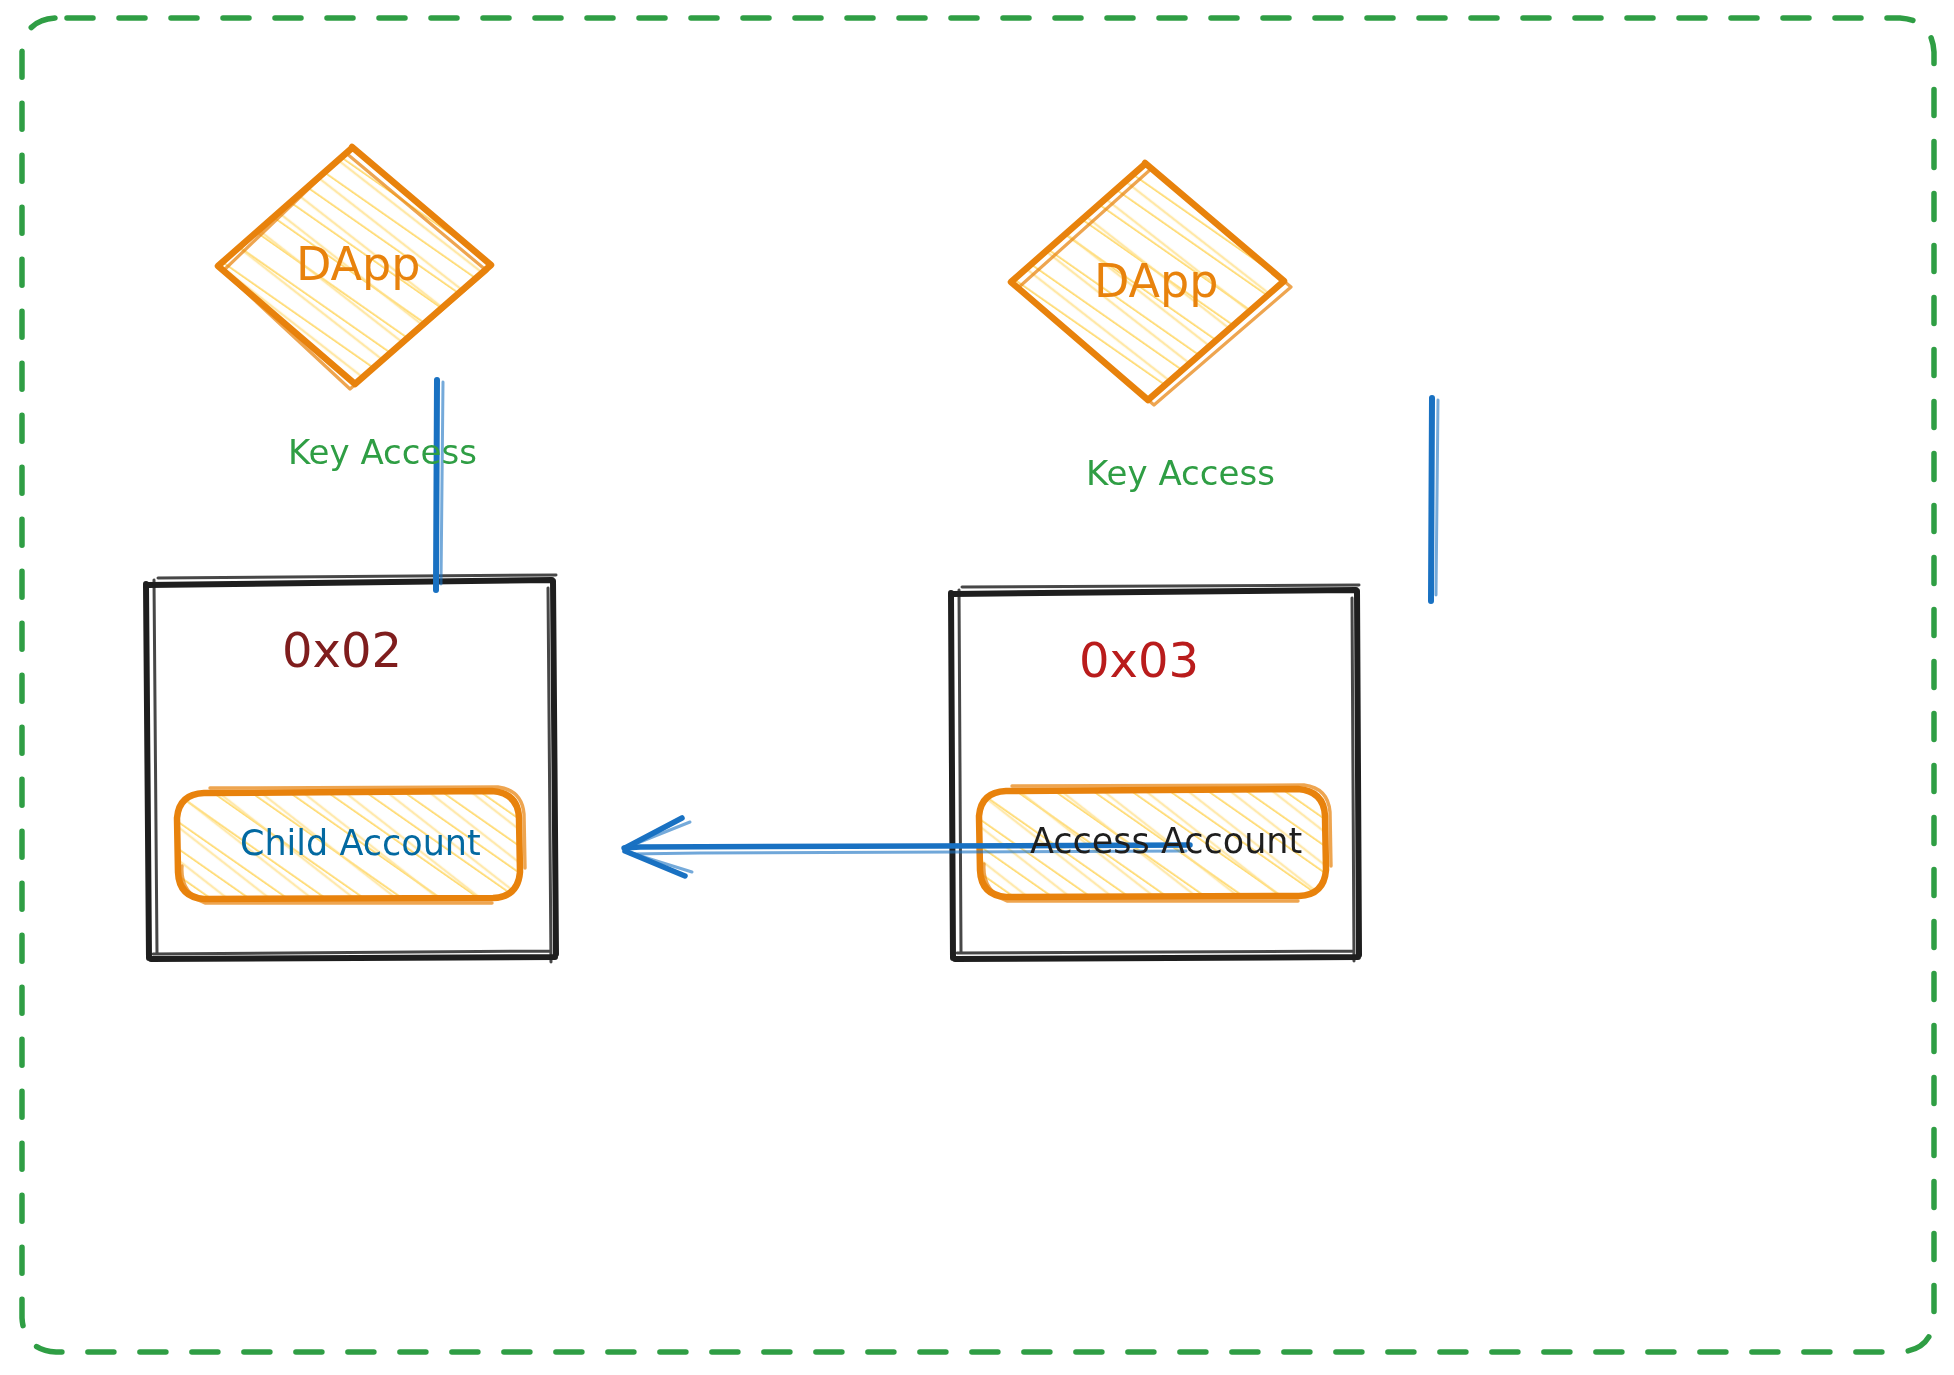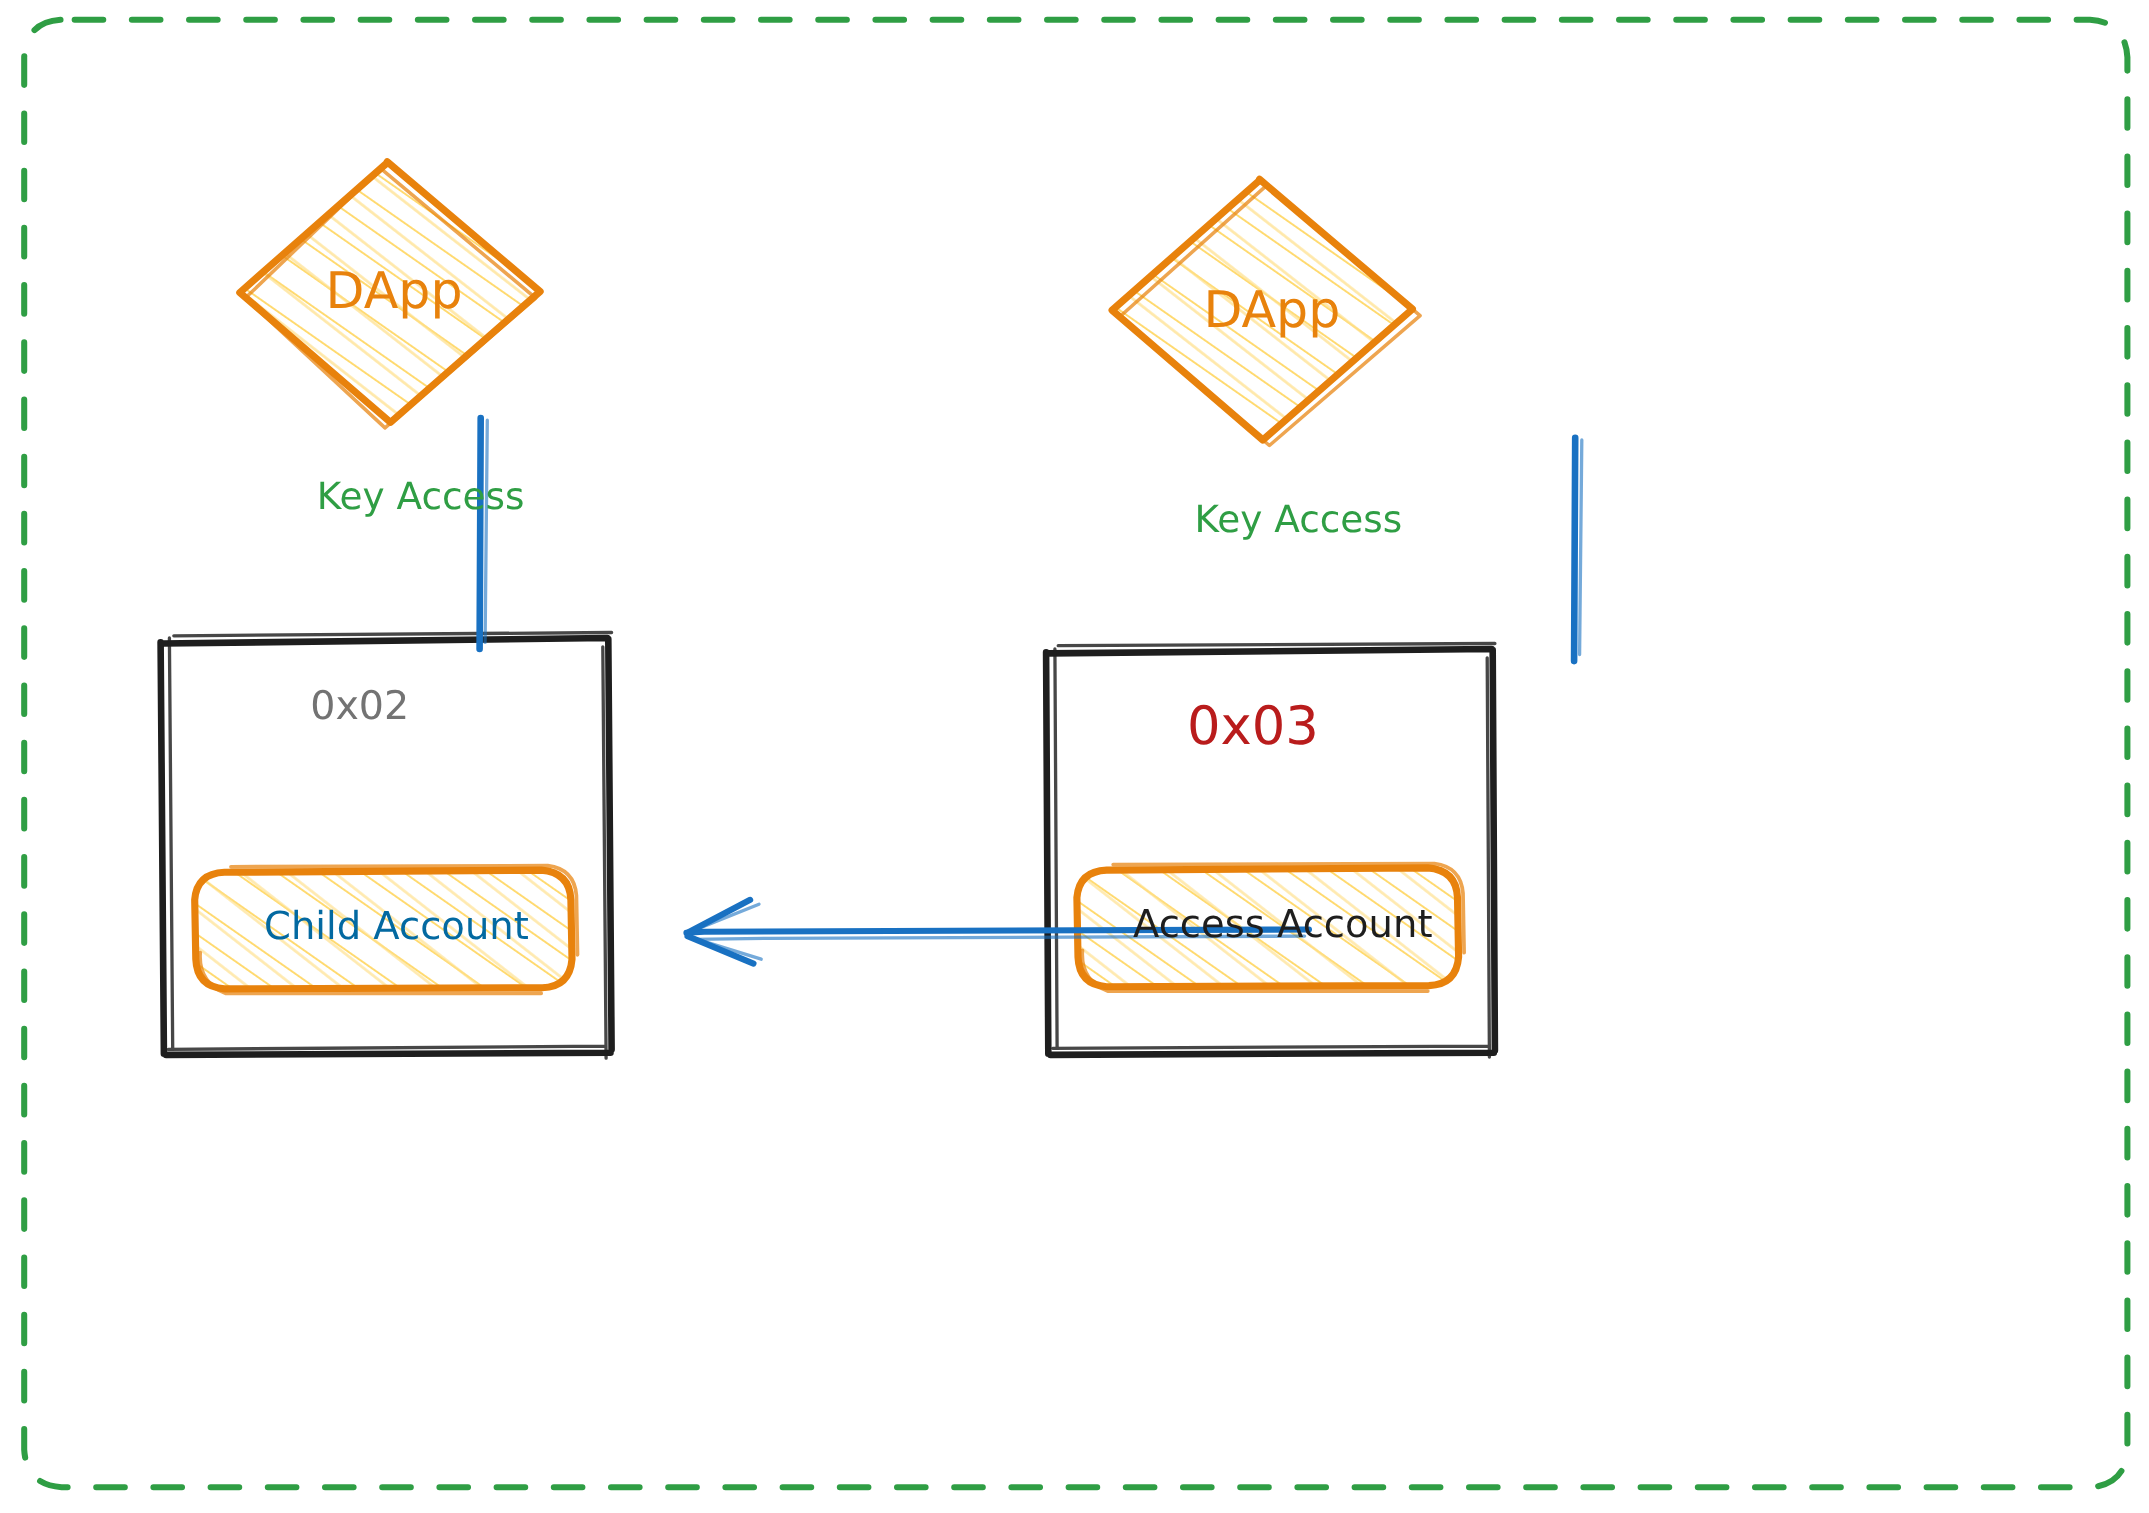--- a/index.html
+++ b/index.html
@@ -111,21 +111,21 @@
       <path d="M 625 851 L 685 876" fill="none" stroke="#1971c2" stroke-width="5.5" stroke-linecap="round"></path>
       <path d="M 630 846 L 690 822" fill="none" stroke="#1971c2" stroke-width="3" stroke-linecap="round" opacity="0.6"></path>
       <path d="M 631 853 L 692 872" fill="none" stroke="#1971c2" stroke-width="3" stroke-linecap="round" opacity="0.6"></path>
     </g>
   </svg>
 
   <div class="txt" style="left:296px; top:237px; font-size:46px; color:#e8820c;">DApp</div>
 
   <div class="txt" style="left:1094px; top:254px; font-size:46px; color:#e8820c;">DApp</div>
 
-  <div class="txt" style="left:282px; top:622px; font-size:36px; color:#737373;">0x02</div>
+  <div class="txt" style="left:282px; top:622px; font-size:48px; color:#7f1d1d;">0x02</div>
 
   <div class="txt" style="left:1079px; top:632px; font-size:48px; color:#b91c1c;">0x03</div>
 
   <div class="txt" style="left:240px; top:823px; font-size:35px; color:#0369a1;">Child Account</div>
 
   <div class="txt" style="left:1030px; top:821px; font-size:35px; color:#1e1e1e;">Access Account</div>
 
   <div class="txt" style="left:288px; top:432px; font-size:34px; color:#2f9e44;">Key Access</div>
 
   <div class="txt" style="left:1086px; top:453px; font-size:34px; color:#2f9e44;">Key Access</div>

